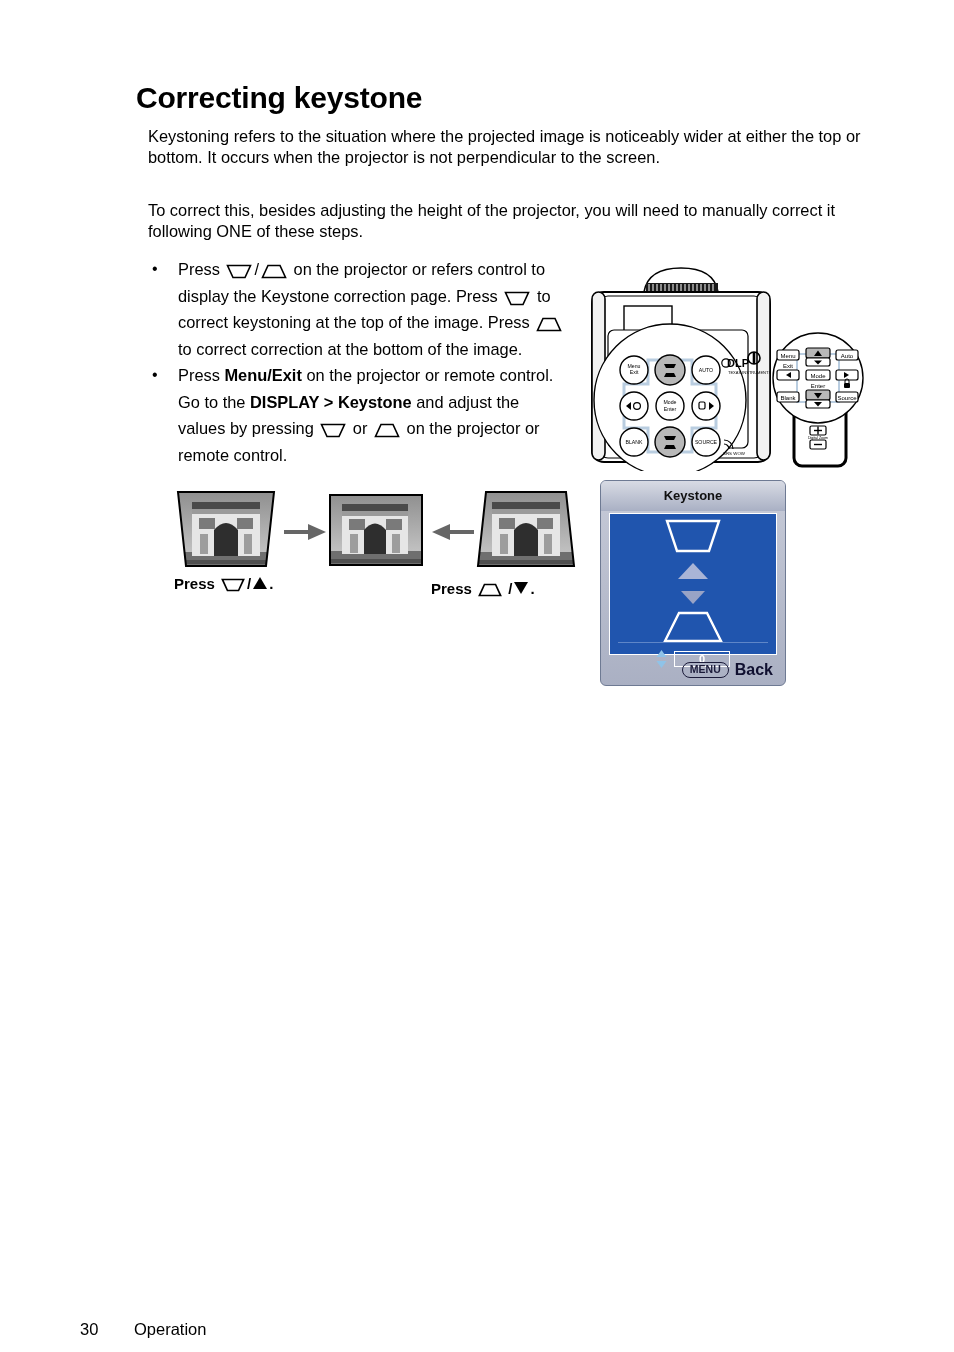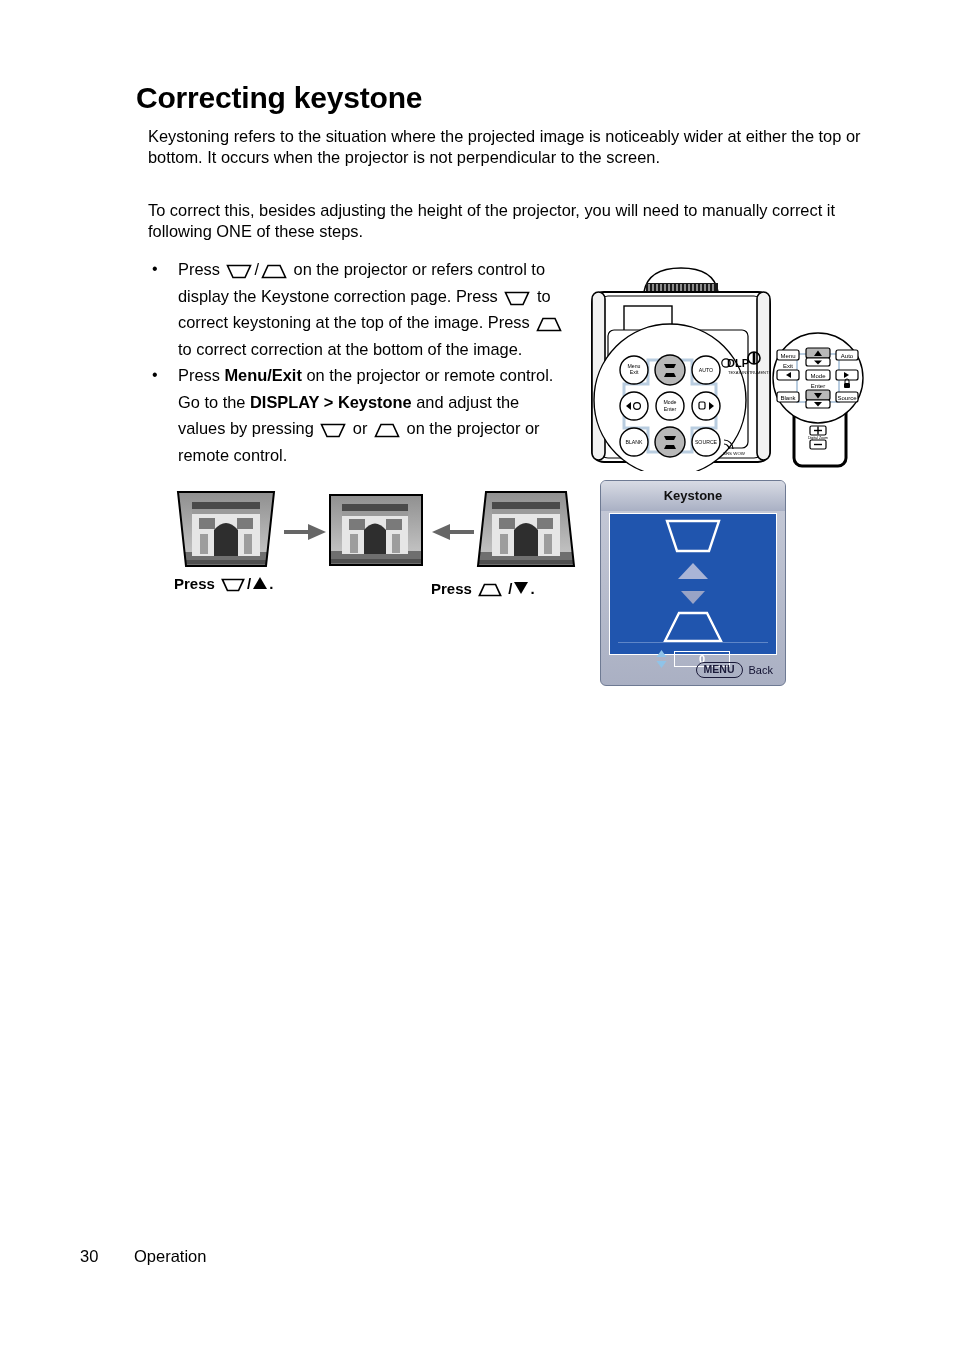--- a/index.html
+++ b/index.html
@@ -185,27 +185,27 @@
   }
   .osd-menukey {
     font-size: 10.5px;
     font-weight: bold;
     color: #1b1b3a;
     border: 1.4px solid #1b1b3a;
     border-radius: 9px;
     padding: 1px 7px 1.5px;
     line-height: 11px;
   }
-  .osd-back { font-size: 11px; font-weight: normal; color: #101030; }
+  .osd-back { font-size: 16px; font-weight: bold; color: #101030; }
 
   
   .footer {
     position: absolute;
     left: 80px;
-    top: 1247px;
+    top: 1320px;
     font-size: 16.5px;
   }
   .footer .pg { display: inline-block; width: 54px; }
 </style>
 </head>
 <body>
 
 <div class="page">
 
   <div class="h1">Correcting keystone</div>

